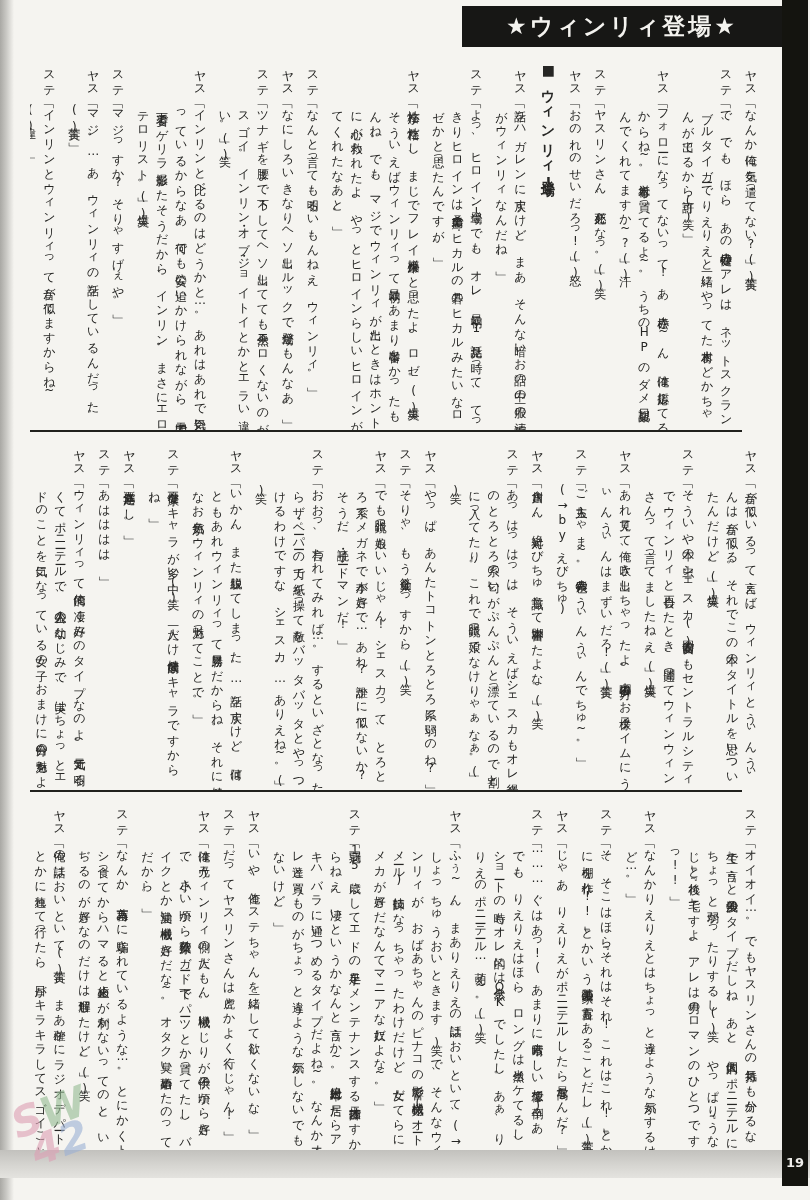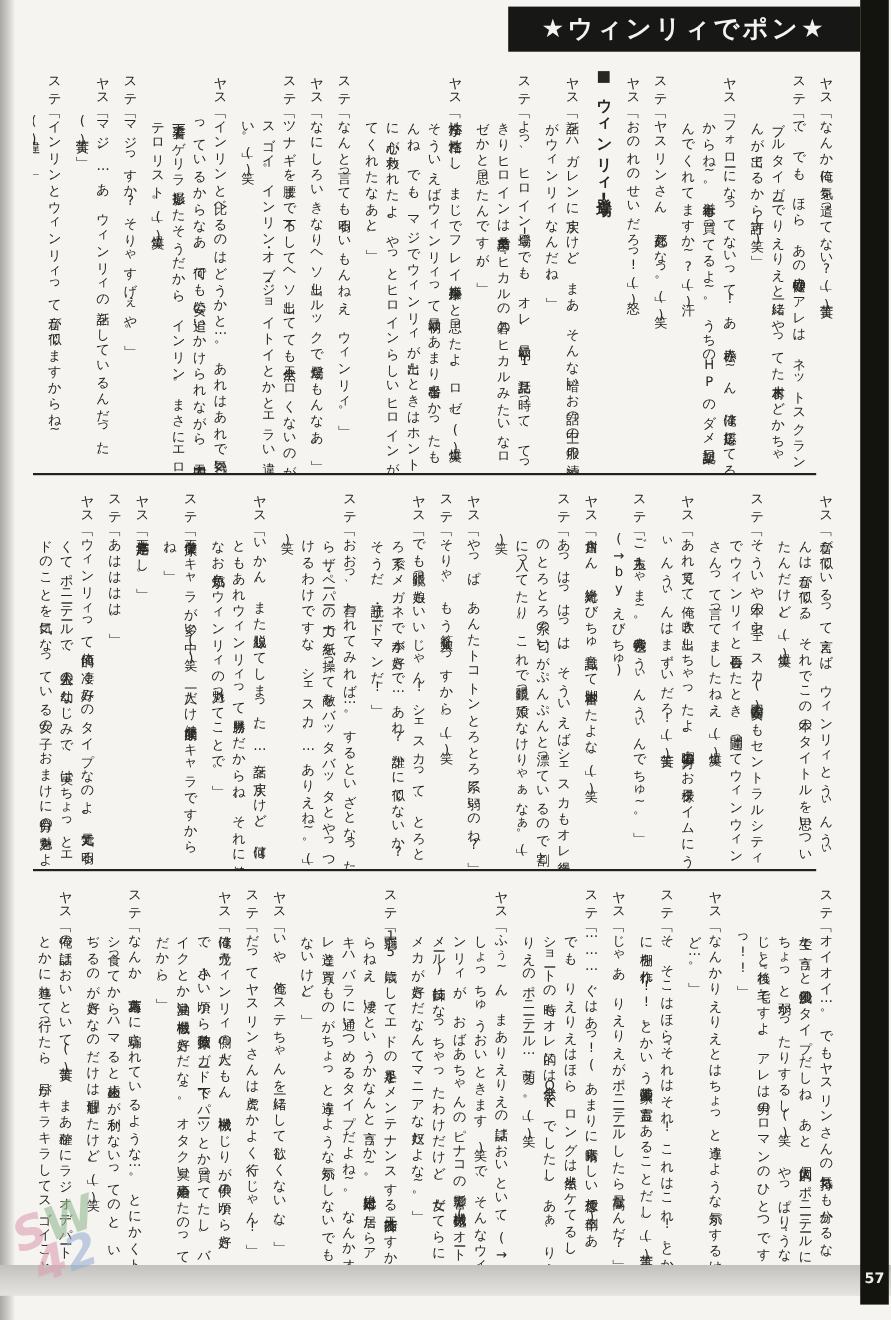--- a/index.html
+++ b/index.html
@@ -49,25 +49,25 @@
   .watermark .r2 b:nth-child(2){color:#9bb0d4;}
 </style>
 </head>
 <body>
 
 <div class="page">
 
   <div class="binding"></div>
 
   <div class="header-bar">
-    <span>★ウィンリィでポン★</span>
+    <span>★ウィンリィ登場★</span>
   </div>
 
   <div class="edge-bar">
-    <div class="page-num">57</div>
+    <div class="page-num">19</div>
   </div>
 
   <div class="content">
     <div class="text-block sec1">
         <p class="entry"><span class="speaker">ヤス</span><span class="quote">「なんか俺に気を遣ってない?」(苦笑)</span></p>
         <p class="entry"><span class="speaker">ステ</span><span class="quote">「で、でも、ほら、あの赤松健のアレは、ネットスクランブルタイガーでりえりえと一緒にやってた木村まどかちゃんが出てるから許可(笑)」</span></p>
         <p class="entry"><span class="speaker">ヤス</span><span class="quote">「フォローになってないって!あ、赤松さ~ん、俺は応援してるからね~。単行本も買ってるよ~。うちのHPのダメ日記楽しんでくれてますか~?」(汗)</span></p>
         <p class="entry"><span class="speaker">ステ</span><span class="quote">「ヤスリンさん、必死だなっ。」(笑)</span></p>
         <p class="entry"><span class="speaker">ヤス</span><span class="quote">「おのれのせいだろっ!」(怒)</span></p>
         <div class="heading">■ウィンリィ登場!</div>

